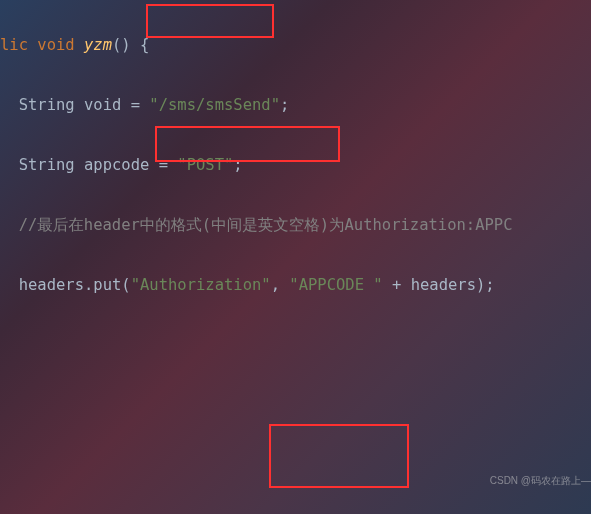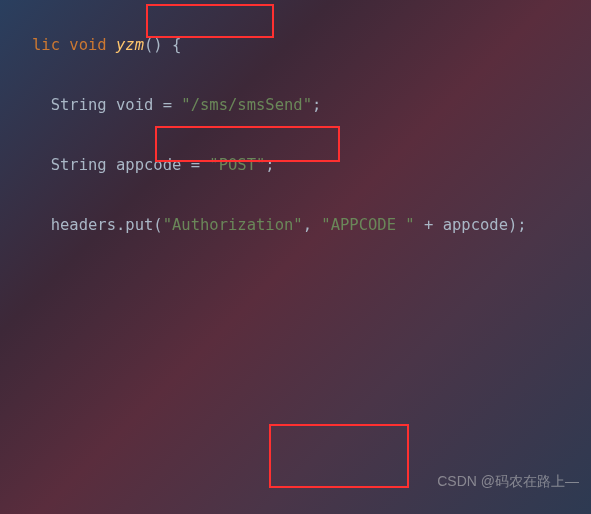--- a/index.html
+++ b/index.html
@@ -12,52 +12,53 @@
   line-height: 30px;
   overflow: hidden;
   position: relative;
   color: #a9b7c6;
 }
 .code-area {
   padding: 0;
   white-space: pre;
   position: relative;
 }
-.line { display: block; height: 30px; padding-left: 0; margin-left: 32px; }
+.line { display: block; height: 30px; padding-left: 0; }
 .kw { color: #cc7832; }
 .str { color: #6a8759; }
 .method { color: #ffc66d; font-style: italic; }
 .field { color: #9876aa; }
 .comment { color: #808080; }
 .generic { color: #507874; }
 .annotation-box {
   position: absolute;
   border: 2px solid #ff3030;
   pointer-events: none;
 }
 .box1 { left: 146px; top: 4px; width: 128px; height: 34px; }
 .box2 { left: 155px; top: 126px; width: 185px; height: 36px; }
 .box3 { left: 269px; top: 424px; width: 140px; height: 64px; }
 .watermark {
   position: absolute;
-  right: 12px;
+  right: 0;
   bottom: 18px;
   color: rgba(200,200,200,0.55);
-  font-size: 14px;
+  font-size: 10px;
   font-family: sans-serif;
 }
 </style>
 </head>
 <body>
 
 <div class="code-area">
 <span class="line"><span class="kw">lic</span> <span class="kw">void</span> <span class="method">yzm</span><span>() {</span></span>
 <span class="line">  <span>String</span> <span>void</span><span> = </span><span class="str">"/sms/smsSend"</span><span>;</span></span>
 <span class="line">  <span>String</span> <span>appcode</span><span> = </span><span class="str">"POST"</span><span>;</span></span>
-<span class="line">  <span>headers</span><span>.put(</span><span class="str">"Authorization"</span><span>, </span><span class="str">"APPCODE "</span><span> + appcode);</span></span>
+<span class="line">  <span class="comment">//最后在header中的格式(中间是英文空格)为Authorization:APPC</span></span>
+<span class="line">  <span>headers</span><span>.put(</span><span class="str">"Authorization"</span><span>, </span><span class="str">"APPCODE "</span><span> + headers);</span></span>
 <span class="line">  </span>
 
 
 
 
 
 
 
 
 </div>

